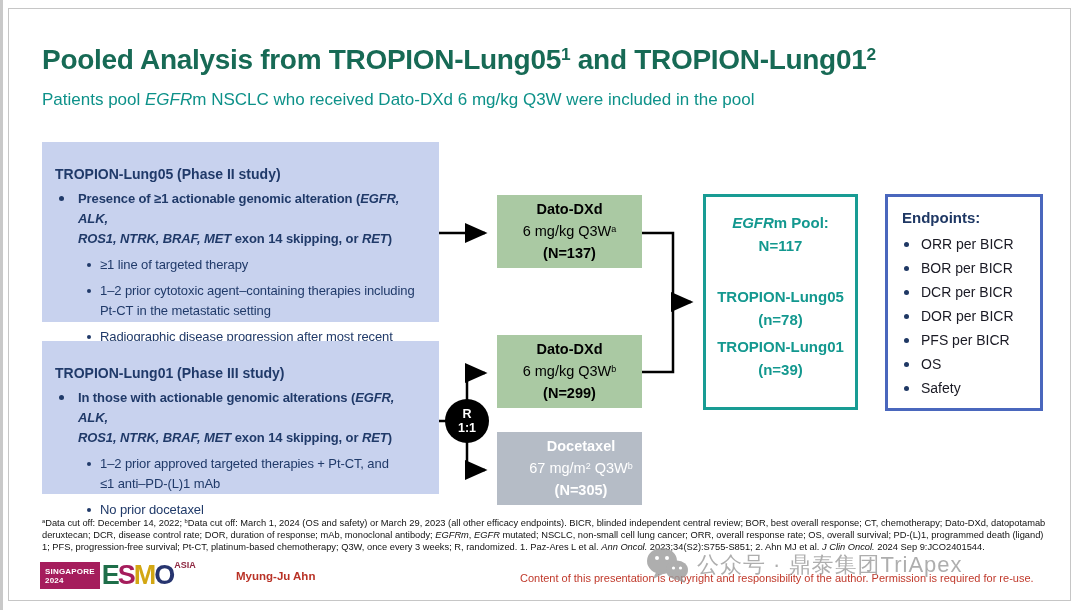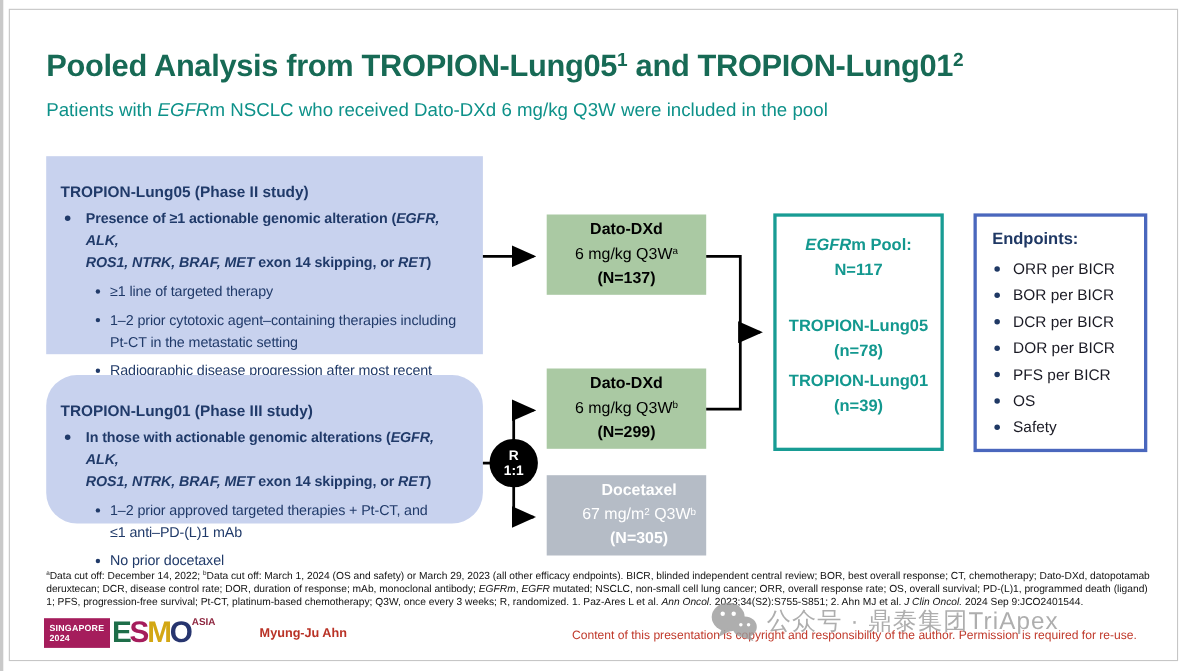--- a/index.html
+++ b/index.html
@@ -15,21 +15,21 @@
 
   .title { position:absolute; left:42px; top:44px; width:980px;
            font-size:28px; font-weight:bold; color:#176a55; letter-spacing:-0.3px; }
   .subtitle { position:absolute; left:42px; top:90px; width:900px;
               font-size:17px; color:#0d9189; }
 
   
   .panel { position:absolute; left:42px; width:397px; background:#c8d2ee;
            color:#203a69; padding:24px 12px 8px 13px; }
   .panel-l05 { top:142px; height:180px; }
-  .panel-l01 { top:341px; height:135px;border-radius:28px; }
+  .panel-l01 { top:341px; height:153px; }
   .panel-header { font-size:14px; font-weight:bold; margin-bottom:7px; }
   .brow { display:flex; align-items:flex-start; margin-bottom:6px; }
   .dot  { flex:0 0 auto; width:5px; height:5px; border-radius:50%;
           background:#203a69; margin-top:7px; }
   .dot-l1 { margin-left:4px; margin-right:14px; }
   .dot-l2 { margin-left:32px; margin-right:9px; width:4px; height:4px; margin-top:8px; }
   .btxt { font-size:13px; line-height:20px; letter-spacing:-0.1px; }
   .btxt-main { font-weight:bold; }
 
   
@@ -89,21 +89,21 @@
   .wm-icon { margin-right:8px; flex:0 0 auto; }
 </style>
 </head>
 <body>
 
 <div class="slide">
   <div class="edge"></div>
   <div class="frame"></div>
 
   <h1 class="title"><span>Pooled Analysis from TROPION-Lung05</span><sup>1</sup><span> and TROPION-Lung01</span><sup>2</sup></h1>
-  <div class="subtitle"><span>Patients with </span><span class="i">EGFR</span><span>m NSCLC who received Dato-DXd 6 mg/kg Q3W were included in the pool</span></div>
+  <div class="subtitle"><span>Patients pool </span><span class="i">EGFR</span><span>m NSCLC who received Dato-DXd 6 mg/kg Q3W were included in the pool</span></div>
 
   <div class="panel panel-l05">
     <div class="panel-header">TROPION-Lung05 (Phase II study)</div>
     <div class="brow">
       <span class="dot dot-l1"></span>
       <span class="btxt btxt-main"><span>Presence of ≥1 actionable genomic alteration (</span><span class="i">EGFR, ALK,</span><br><span class="i">ROS1, NTRK, BRAF, MET</span><span> exon 14 skipping, or </span><span class="i">RET</span><span>)</span></span>
     </div>
     <div class="brow">
       <span class="dot dot-l2"></span>
       <span class="btxt"><span>≥1 line of targeted therapy</span></span>

